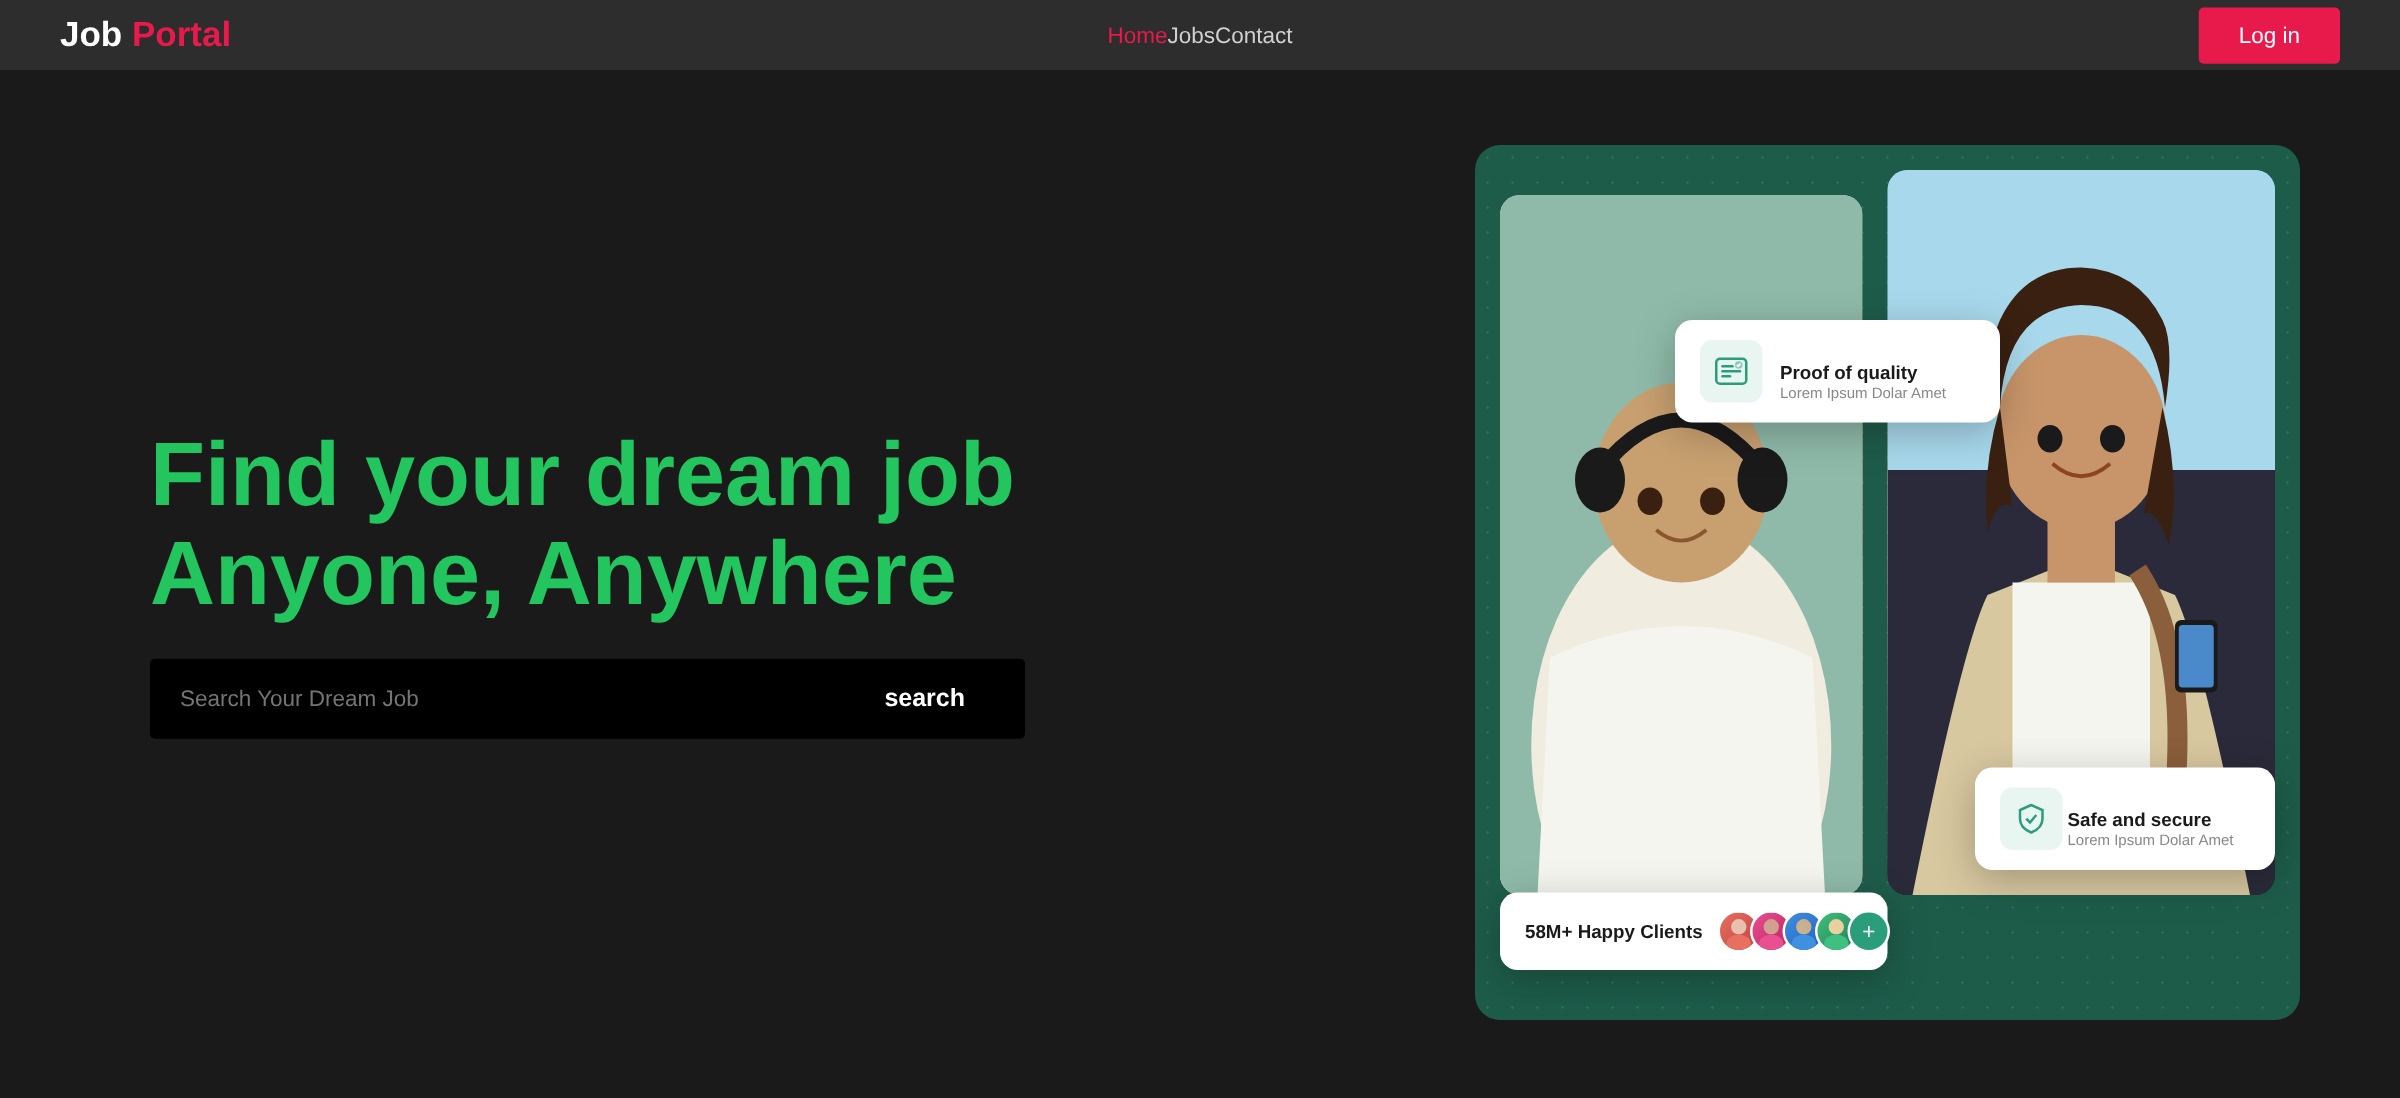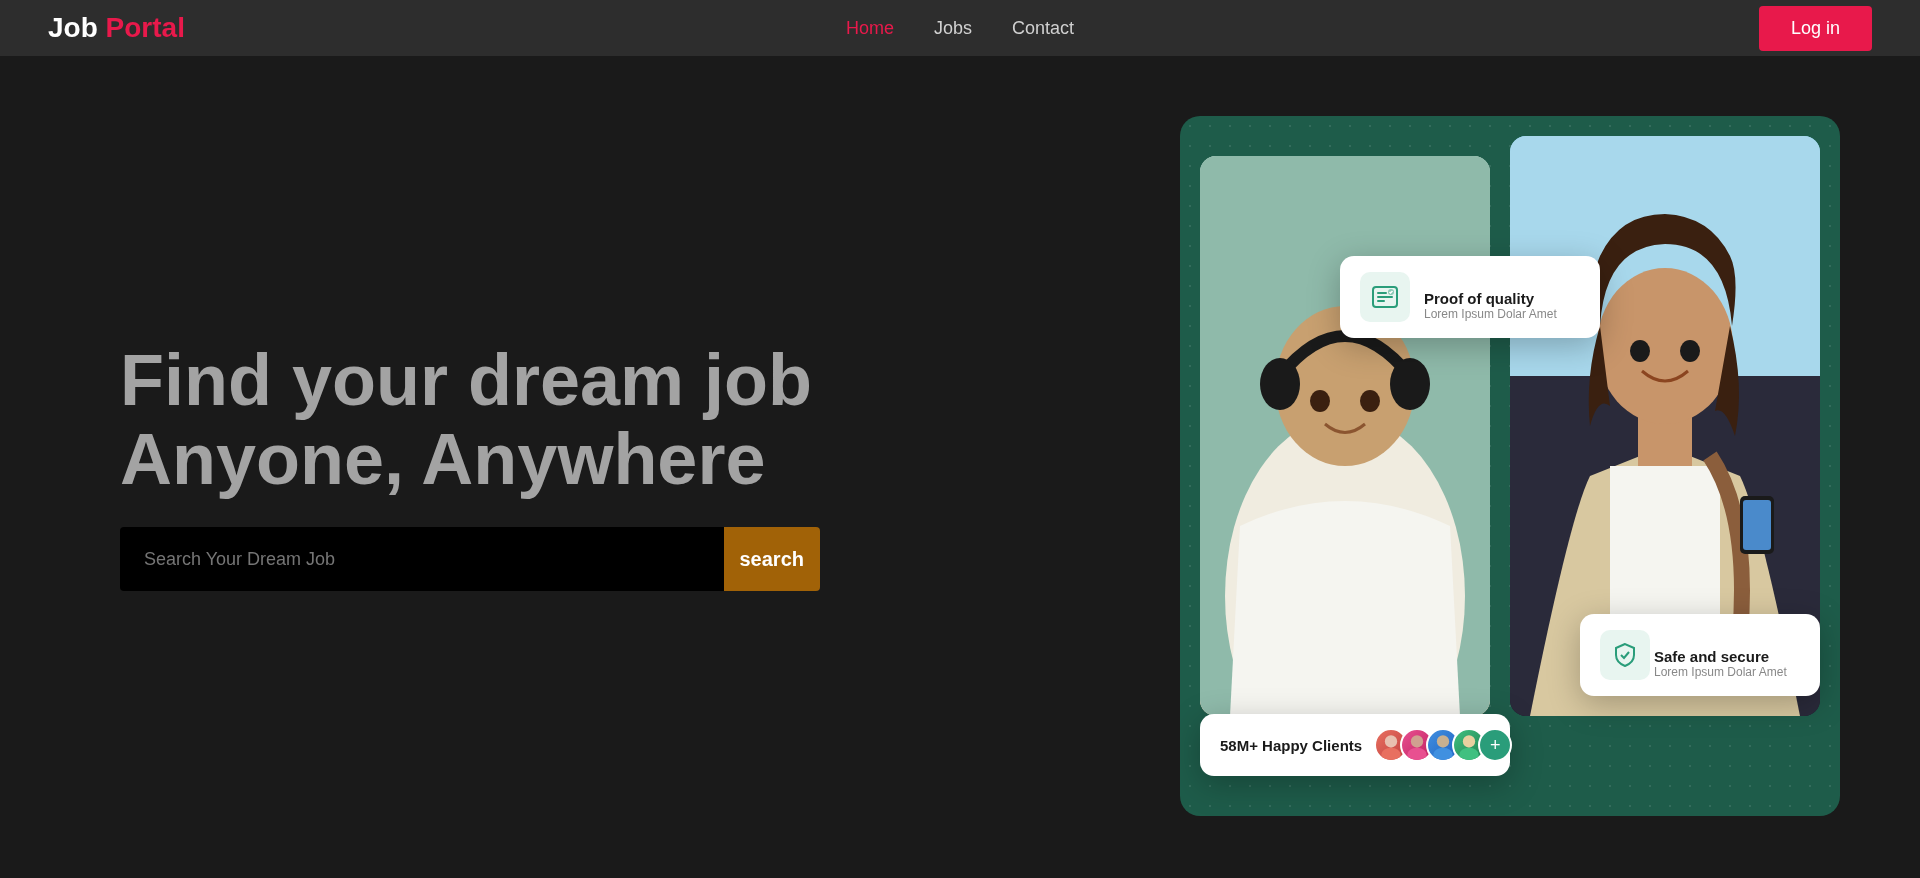--- a/index.html
+++ b/index.html
@@ -31,21 +31,20 @@
       font-weight: 700;
       color: #fff;
     }
     .logo span.portal {
       color: #e8194b;
     }
 
     .nav {
       display: flex;
       align-items: flex-end;
-      gap: 40px;
       position: absolute;
       left: 50%;
       transform: translateX(-50%);
     }
 
     .nav a {
       text-decoration: none;
       font-size: 18px;
       font-weight: 500;
     }
@@ -79,21 +78,21 @@
 
     
     .hero-left {
       flex: 0 0 auto;
       max-width: 760px;
     }
 
     .hero-title {
       font-size: 72px;
       font-weight: 900;
-      color: #a3a3a3;
+      color: #22c55e;
       line-height: 1.1;
       margin-bottom: 28px;
     }
 
     .hero-subtitle {
       font-size: 20px;
       color: #a0c4e8;
       line-height: 1.6;
       margin-bottom: 44px;
       text-align: center;
@@ -113,22 +112,22 @@
       font-size: 18px;
       border: none;
       outline: none;
       background: #000000;
       color: #888;
       border-radius: 4px 0 0 4px;
     }
 
     .search-btn {
       height: 64px;
-      padding: 0 16px;
-      background: #a16207;
+      padding: 0 48px;
+      background: #000000;
       color: #fff;
       font-size: 20px;
       font-weight: 600;
       border: none;
       cursor: pointer;
       border-radius: 0 4px 4px 0;
     }
 
     
     .hero-right {

